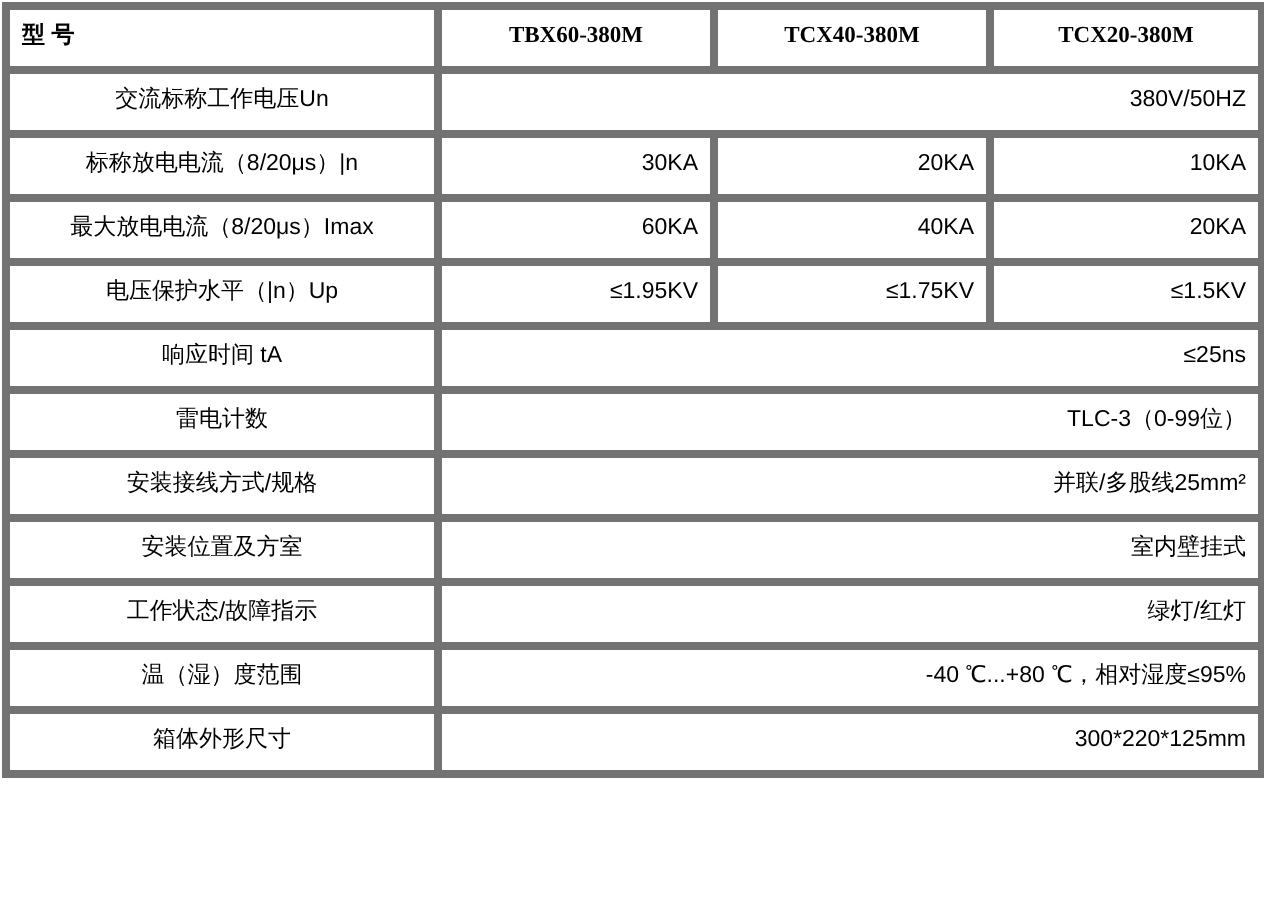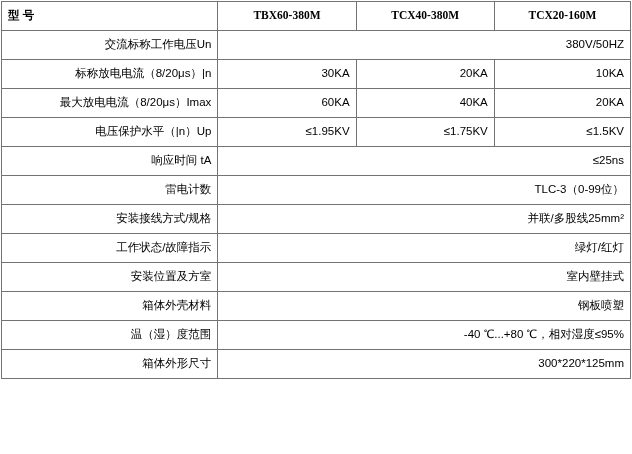--- a/index.html
+++ b/index.html
@@ -14,31 +14,31 @@
     color: #000000;
     overflow: hidden;
   }
   #spec-table {
     border-collapse: collapse;
     width: 630px;
     margin: 1px 0 0 1px;
     table-layout: fixed;
   }
   #spec-table td {
-    border: 1px solid #737373;
+    border: 4px solid #737373;
     font-size: 11.5px;
     line-height: 1.2;
     padding: 0 6px;
     height: 28px;
     vertical-align: middle;
     white-space: nowrap;
     overflow: hidden;
   }
   td.label {
-    text-align: right;
+    text-align: center;
     padding-left: 8px;
   }
   td.val {
     text-align: right;
   }
   td.head {
     text-align: center;
     font-weight: bold;
     font-family: Liberation Serif, serif;
   }
@@ -60,21 +60,21 @@
     <col class="c0">
       <col class="c1">
       <col class="c2">
       <col class="c3">
   </colgroup>
   <tbody>
     <tr>
       <td class="head-label">型 号</td>
       <td class="head">TBX60-380M</td>
       <td class="head">TCX40-380M</td>
-      <td class="head">TCX20-160M</td>
+      <td class="head">TCX20-380M</td>
     </tr>
 
     <tr>
       <td class="label">交流标称工作电压Un</td>
       <td class="val" colspan="3">380V/50HZ</td>
     </tr>
 
 
     <tr>
       <td class="label">标称放电电流（8/20μs）|n</td>
@@ -107,33 +107,29 @@
       <td class="label">雷电计数</td>
       <td class="val" colspan="3">TLC-3（0-99位）</td>
     </tr>
 
     <tr>
       <td class="label">安装接线方式/规格</td>
       <td class="val" colspan="3">并联/多股线25mm²</td>
     </tr>
 
     <tr>
-      <td class="label">工作状态/故障指示</td>
-      <td class="val" colspan="3">绿灯/红灯</td>
-    </tr>
-
-    <tr>
       <td class="label">安装位置及方室</td>
       <td class="val" colspan="3">室内壁挂式</td>
     </tr>
 
     <tr>
-      <td class="label">箱体外壳材料</td>
-      <td class="val" colspan="3">钢板喷塑</td>
+      <td class="label">工作状态/故障指示</td>
+      <td class="val" colspan="3">绿灯/红灯</td>
     </tr>
+
 
 
     <tr>
       <td class="label">温（湿）度范围</td>
       <td class="val" colspan="3">-40 ℃...+80 ℃，相对湿度≤95%</td>
     </tr>
 
     <tr>
       <td class="label">箱体外形尺寸</td>
       <td class="val" colspan="3">300*220*125mm</td>

